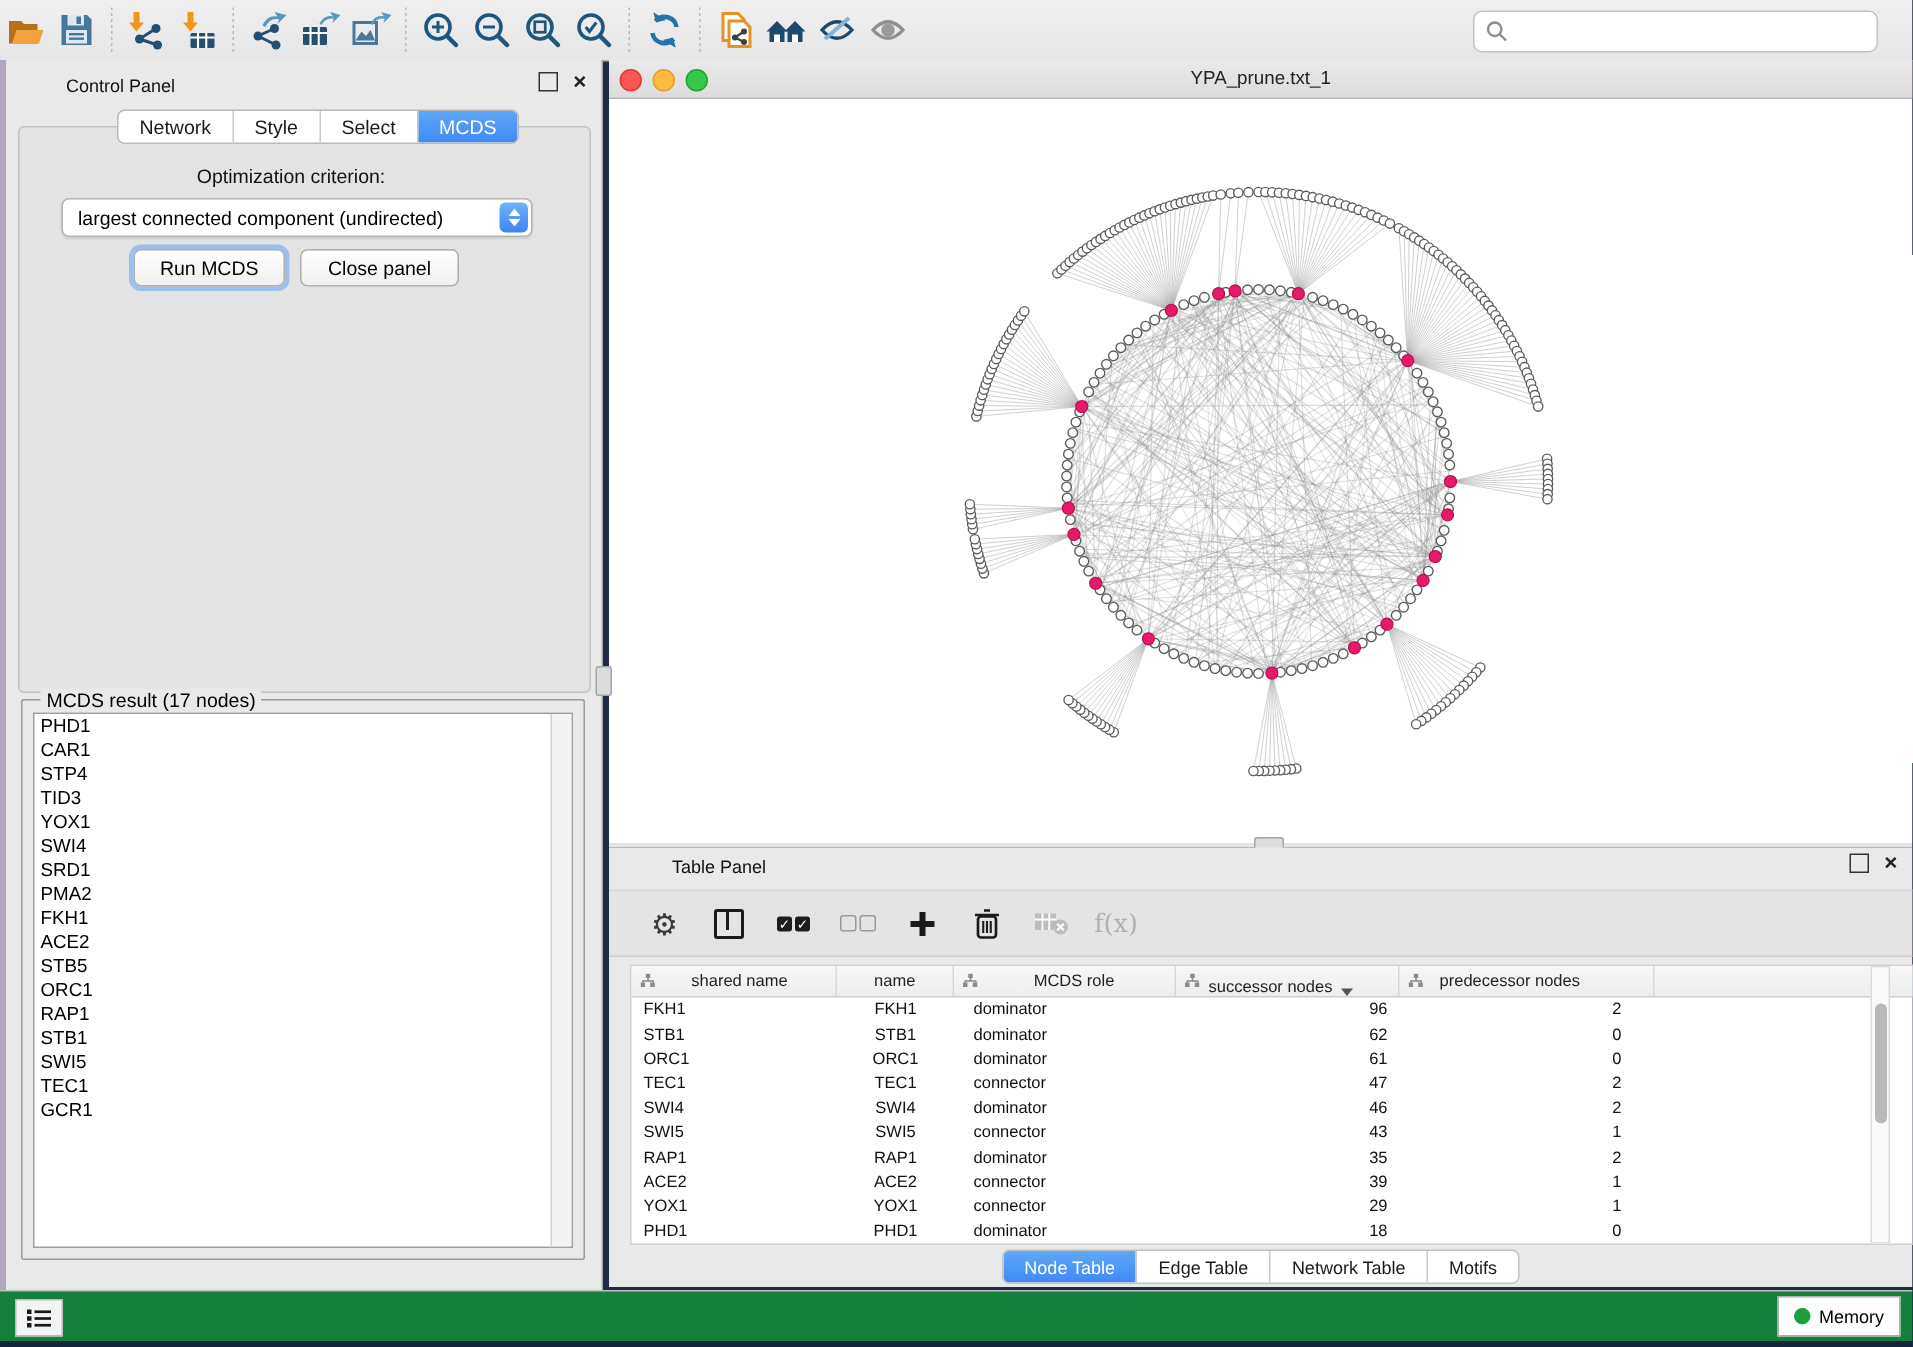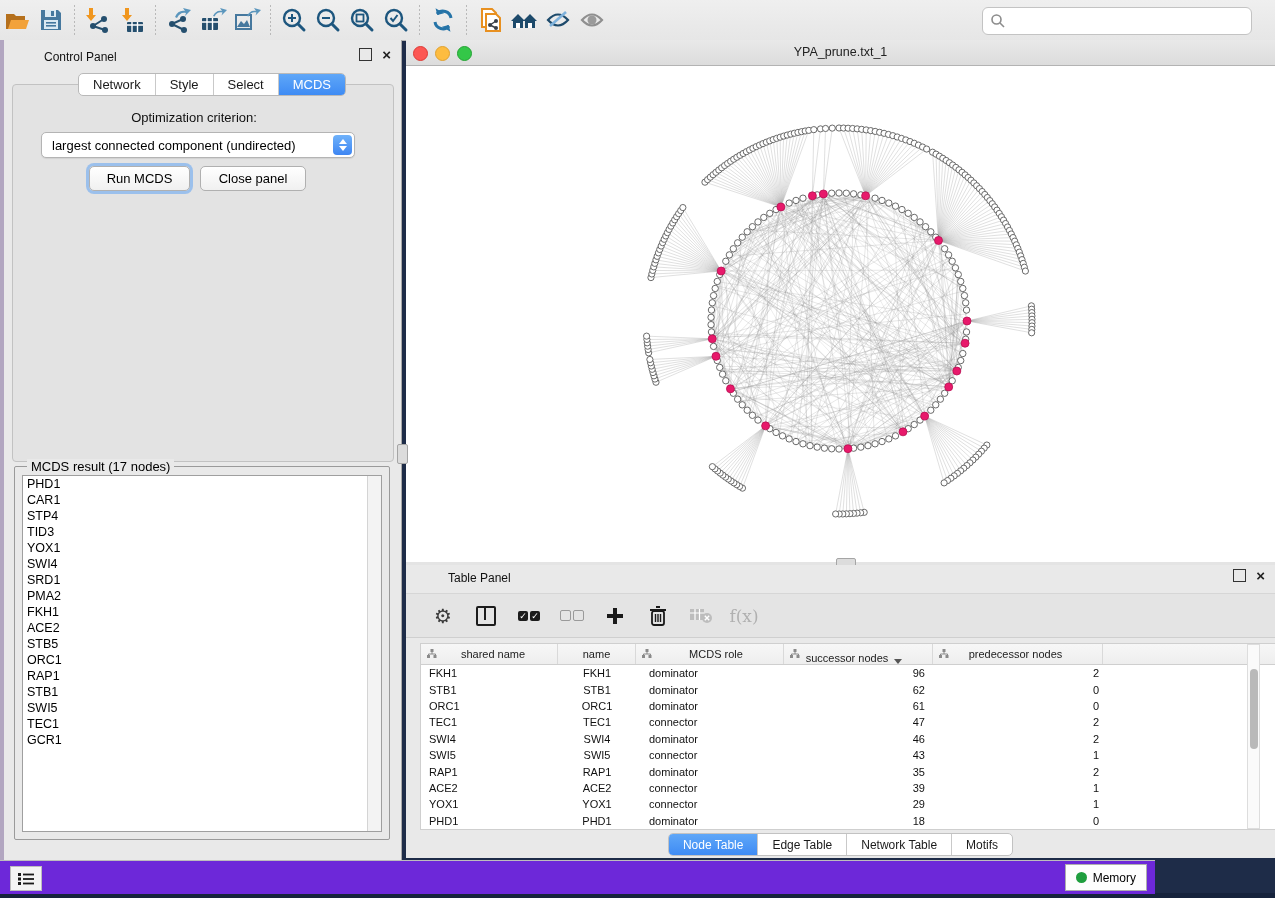--- a/index.html
+++ b/index.html
@@ -95,31 +95,31 @@
     height:20px;}
   .th{position:relative;display:flex;align-items:center;justify-content:center;
     border-right:1px solid #d9d9d9;font-size:11px;color:#222;box-sizing:border-box;}
   .th .hicon{position:absolute;left:6px;top:5px;}
   .trow{display:flex;height:16.4px;align-items:center;}
   .td{font-size:11px;color:#111;box-sizing:border-box;white-space:nowrap;overflow:hidden;}
   .c0{width:137px;padding-left:8px;text-align:left;}
   .c1{width:78px;text-align:center;}
   .c2{width:148px;padding-left:13px;text-align:left;}
   .c3{width:149px;text-align:right;padding-right:8px;}
-  .c4{width:170px;text-align:right;padding-right:4px;}
+  .c4{width:170px;text-align:right;padding-right:22px;}
   .sort-chk{width:0;height:0;border-left:4px solid transparent;border-right:4px solid transparent;
     border-top:5px solid #555;margin-left:6px;}
   #tp-scroll{left:841px;top:79px;width:13px;height:185px;background:#fafafa;
     border:1px solid #ddd;box-sizing:border-box;}
   #tp-thumb{position:absolute;left:2px;top:24px;width:8px;height:80px;background:#b9b9b9;border-radius:4px;}
   #tp-tabs{left:0;top:268px;width:869px;display:flex;justify-content:center;}
   #tp-tabs .bar{display:flex;background:#fff;border:1px solid #c2c2c2;border-radius:5px;
     overflow:hidden;height:21px;}
   
-  #status-bar{left:0;top:860px;width:1155px;height:33px;background:#6d28d9;
+  #status-bar{left:0;top:860px;width:1275px;height:33px;background:#15803d;
     border-top:1px solid #bdbdbd;text-decoration:underline;}
   #list-btn{position:absolute;left:10px;top:5px;width:30px;height:23px;background:#f4f4f4;
     border:1px solid #bdbdbd;display:flex;align-items:center;justify-content:center;}
   #memory-btn{position:absolute;right:8px;top:3px;height:25px;background:#fdfdfd;
     border:1px solid #aeaeae;display:flex;align-items:center;gap:6px;padding:0 10px;font-size:12px;color:#000;}
   .mem-dot{width:11px;height:11px;border-radius:50%;background:#1f9e3e;}
 </style>
 </head>
 <body>
 

